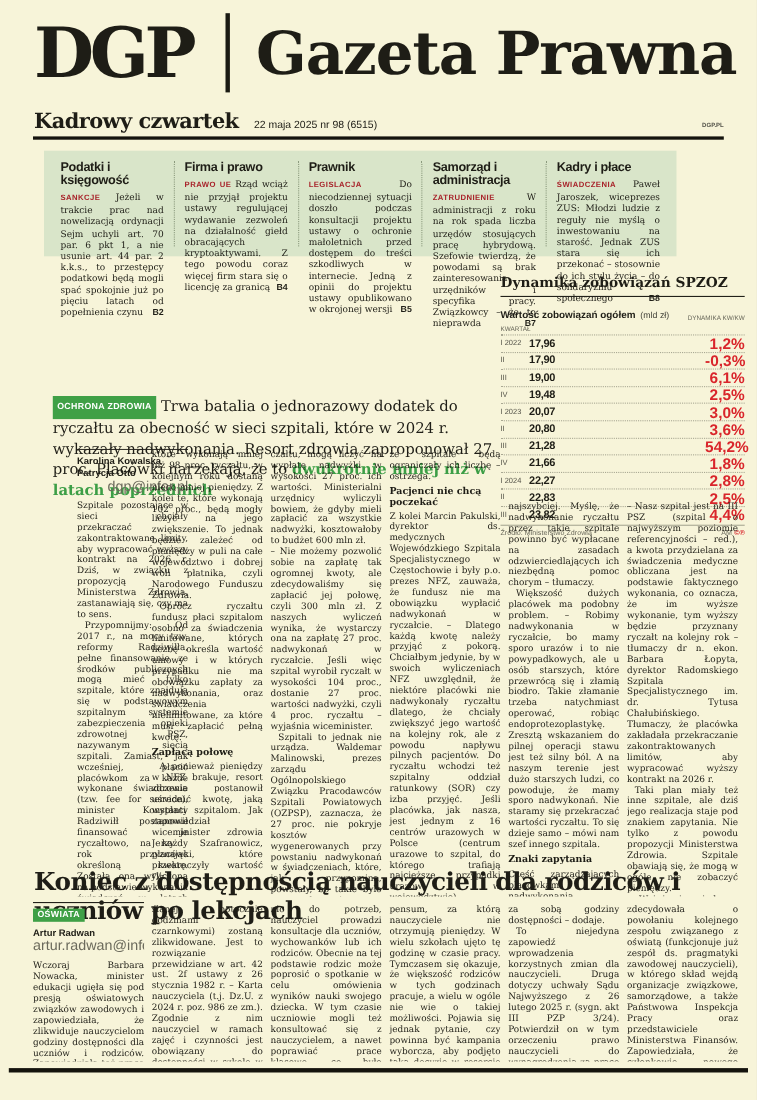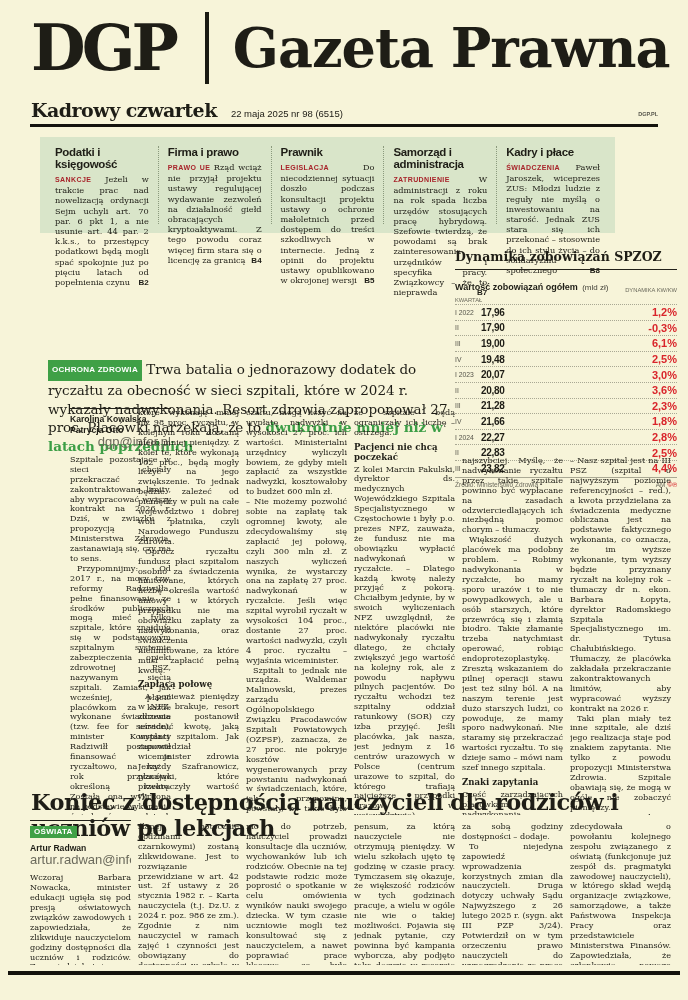--- a/index.html
+++ b/index.html
@@ -37,21 +37,21 @@
   .chart .csub b{font-size:9px;}
   .chart .csub .unit{font-weight:normal;font-size:8px;color:#44433a;}
   .chart .dyn{font-size:5.8px;color:#6b6a5c;text-align:right;line-height:7px;text-transform:uppercase;}
   .chart .kw{font-size:5.8px;color:#6b6a5c;margin:3px 0 1px;text-transform:uppercase;}
   .crow{display:flex;align-items:center;height:14.6px;border-top:1px dotted #a9a893;}
   .crow .cat{width:26px;font-size:6.8px;color:#55544a;}
   .crow .val{width:36px;font-size:10px;font-weight:bold;letter-spacing:-0.3px;}
   .crow .track{flex:1;height:10px;position:relative;}
   .crow .bar{height:10px;background:#8fc672;}
   .crow.last .bar{background:#2e6b33;}
-  .crow .pct{width:36px;font-size:11px;font-weight:bold;color:#d9252b;text-align:right;}
+  .crow .pct{width:36px;font-size:14px;font-weight:bold;color:#d9252b;text-align:right;}
   .csource{display:flex;justify-content:space-between;border-top:1px solid #a9a893;margin-top:1px;padding-top:3px;
            font-size:6.5px;color:#6b6a5c;}
   .credit .cp{color:#d9252b;font-weight:bold;margin-left:2px;}
   
   .col{position:absolute;width:101px;overflow:hidden;font-size:8.1px;line-height:9.9px;text-align:justify;}
   .col p{margin:0;text-indent:7px;}
   .col p.noind{text-indent:0;}
   .col .subhead{font-weight:bold;font-size:8.6px;margin:5px 0 2px;text-align:left;}
   .byline{border-top:1px solid #22211a;padding-top:5px;margin-bottom:8px;font-family:"Liberation Sans",sans-serif;text-align:left;}
   .byline .au{font-weight:bold;font-size:8.6px;line-height:10.5px;}
@@ -144,21 +144,21 @@
         <div class="crow">
           <span class="cat">II</span>
           <span class="val">20,80</span>
           <span class="track"><span class="bar" style="width: 87.3%;"></span></span>
           <span class="pct">3,6%</span>
         </div>
         <div class="crow">
           <span class="cat">III</span>
           <span class="val">21,28</span>
           <span class="track"><span class="bar" style="width: 89.3%;"></span></span>
-          <span class="pct">2,3%</span>
+          <span class="pct">54,2%</span>
         </div>
         <div class="crow">
           <span class="cat">IV</span>
           <span class="val">21,66</span>
           <span class="track"><span class="bar" style="width: 90.9%;"></span></span>
           <span class="pct">1,8%</span>
         </div>
         <div class="crow">
           <span class="cat">I 2024</span>
           <span class="val">22,27</span>

